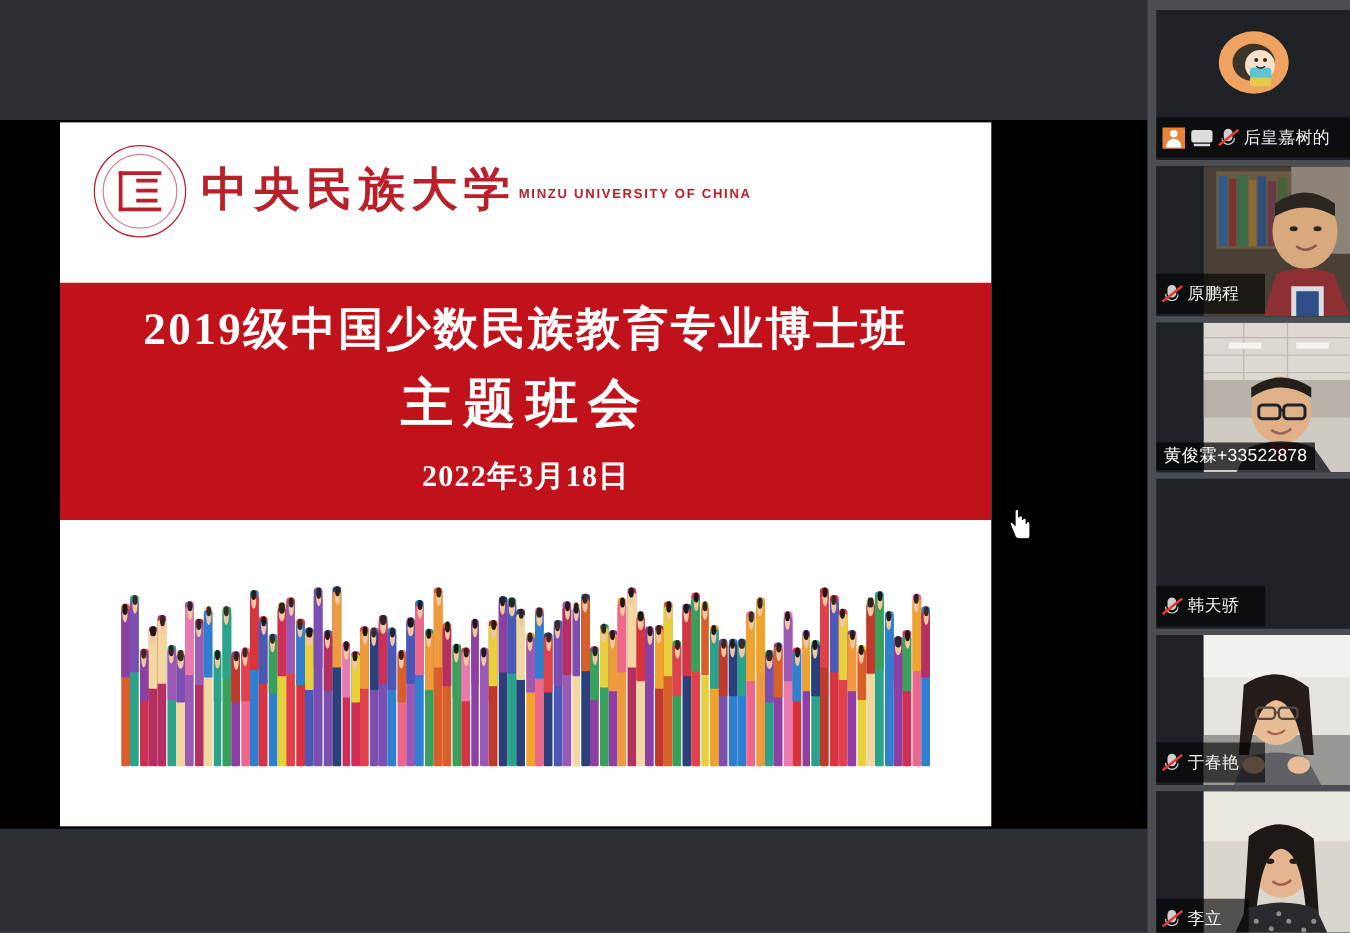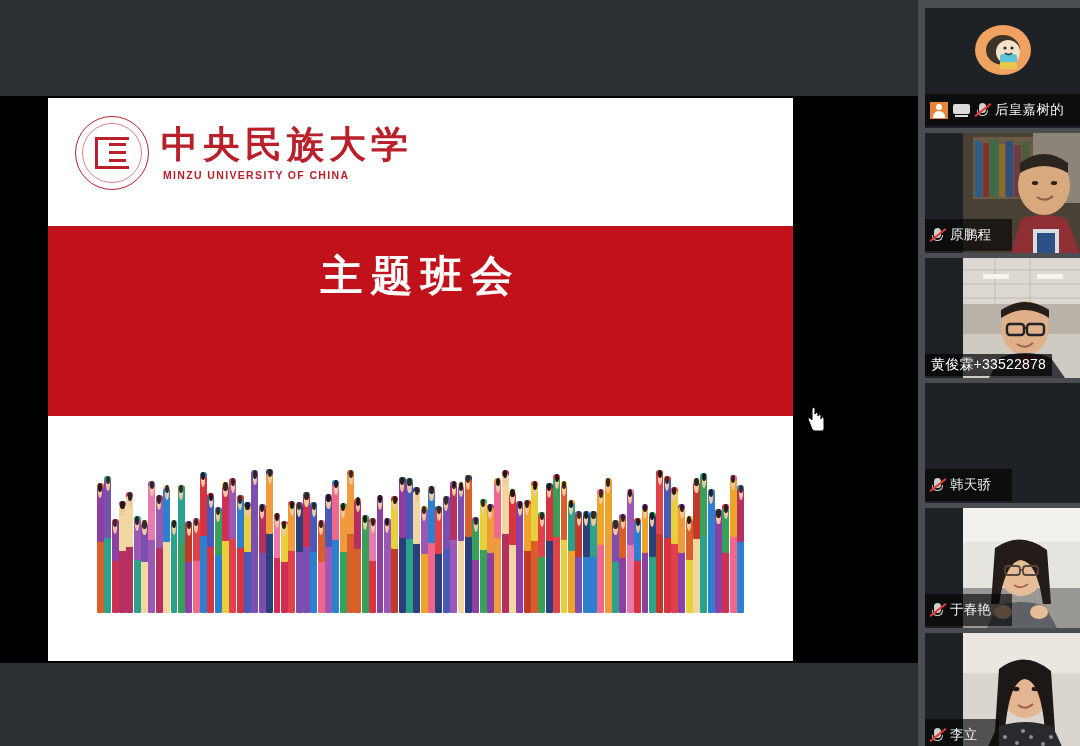--- a/index.html
+++ b/index.html
@@ -22,21 +22,21 @@
           position:relative; flex:none; background:#fff; }
   .seal:before { content:""; position:absolute; left:6px; top:6px; right:6px; bottom:6px;
           border-radius:50%; border:1px solid #d4838a; }
   .seal-glyph { position:absolute; left:50%; top:50%; transform:translate(-50%,-50%);
           width:34px; height:32px; border:3.6px solid #b9202a; border-right:none; }
   .seal-glyph i { position:absolute; right:3px; display:block; width:17px; height:3.2px;
           background:#b9202a; }
   .seal-glyph i:nth-child(1){ top:3px; }
   .seal-glyph i:nth-child(2){ top:11px; }
   .seal-glyph i:nth-child(3){ top:19px; }
-  .logo-text { display:flex; flex-direction:column; }
+  .logo-text { display:flex; flex-direction:row;align-items:center; }
   .logo-cn { font-family:"Liberation Serif", serif; font-weight:bold; font-size:37px;
              color:#b9202a; letter-spacing:5px; line-height:1.08; }
   .logo-en { font-size:10.5px; color:#b9202a; letter-spacing:1.35px; font-weight:bold;
              margin-top:4px; margin-left:2px; }
 
   
   .slide-band { background:#c1121c; padding:14px 0 20px; text-align:center; height:190px; }
   .band-l1 { font-family:"Liberation Serif", serif; font-weight:bold; color:#fff;
              font-size:36px; letter-spacing:2px; line-height:1.3; }
   .band-l2 { font-family:"Liberation Serif", serif; font-weight:bold; color:#fff;
@@ -119,21 +119,23 @@
                 </div>
             </div>
             <div class="logo-text">
               <div class="logo-cn">中央民族大学</div>
               <div class="logo-en">MINZU UNIVERSITY OF CHINA</div>
             </div>
           </div>
         </div>
 
         <div class="slide-band">
+          <div class="band-l1">2019级中国少数民族教育专业博士班</div>
           <div class="band-l2">主题班会</div>
+          <div class="band-l3">2022年3月18日</div>
         </div>
 
         <div class="slide-photo">
           <div class="crowd" id="crowd">
               <div class="pcol">
                 <div class="pbody" style="height: 86.4852%; background: rgb(217, 95, 42);"></div>
                 <div class="pbody" style="height: 36.3238%; bottom: 47.5668%; background: rgb(142, 63, 163);"></div>
                 <div class="phead" style="height: 9%; top: 14.5148%; background: rgb(239, 199, 160);"></div>
                 <div class="phead" style="height: 5.5%; top: 13.5148%; background: rgb(29, 23, 21);"></div>
               </div>

